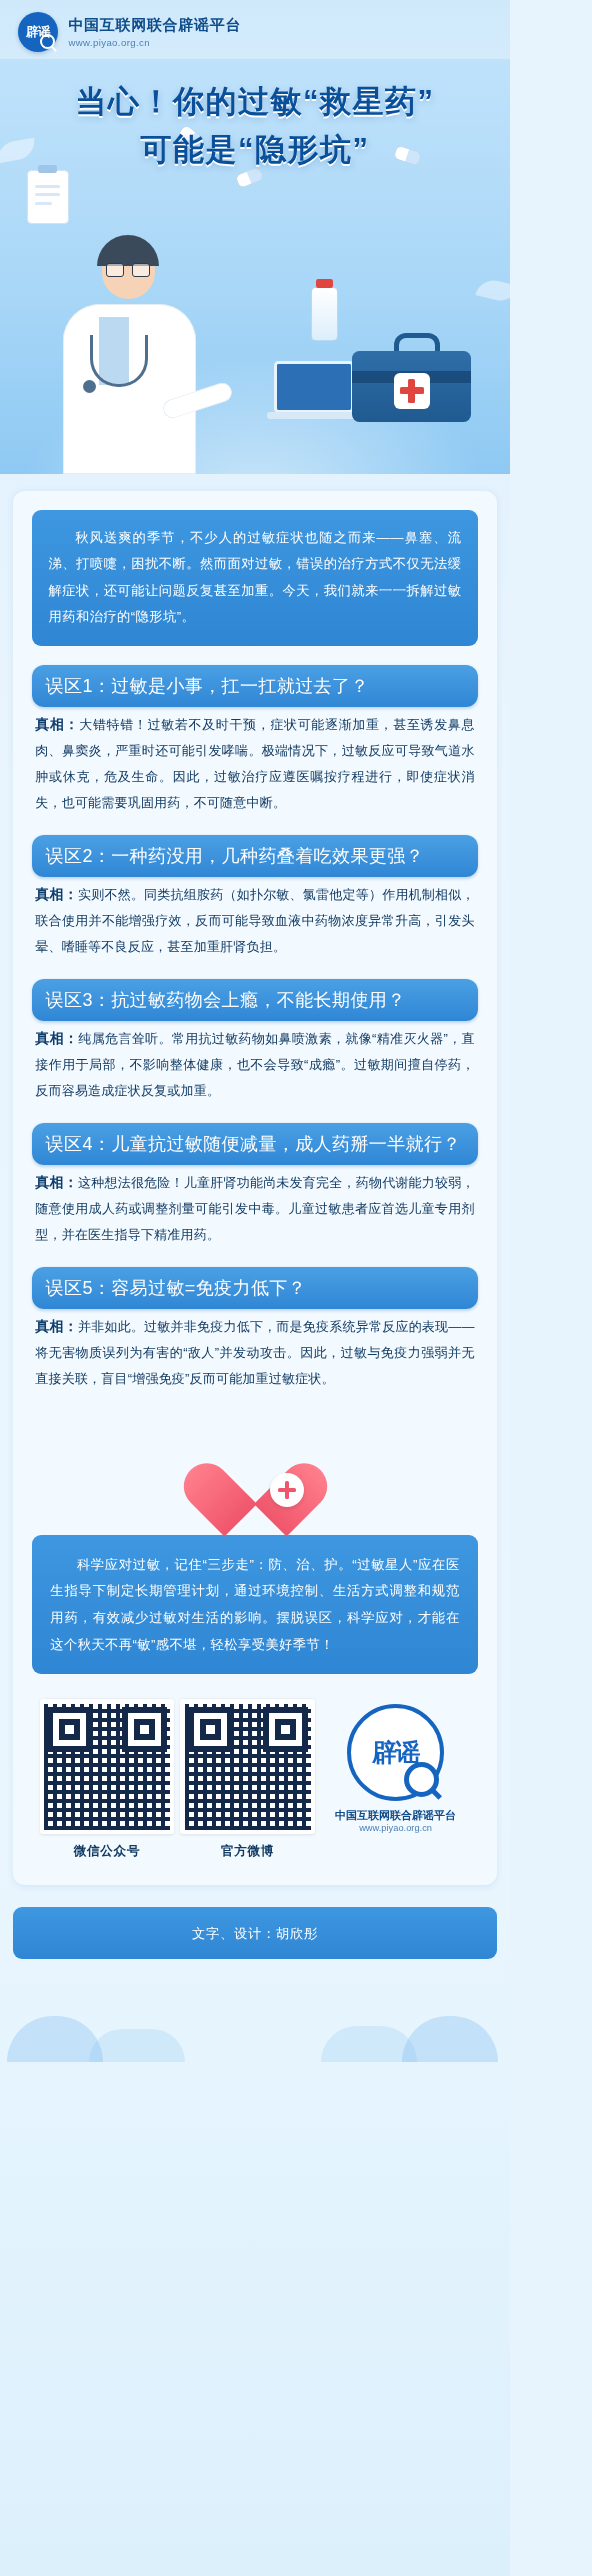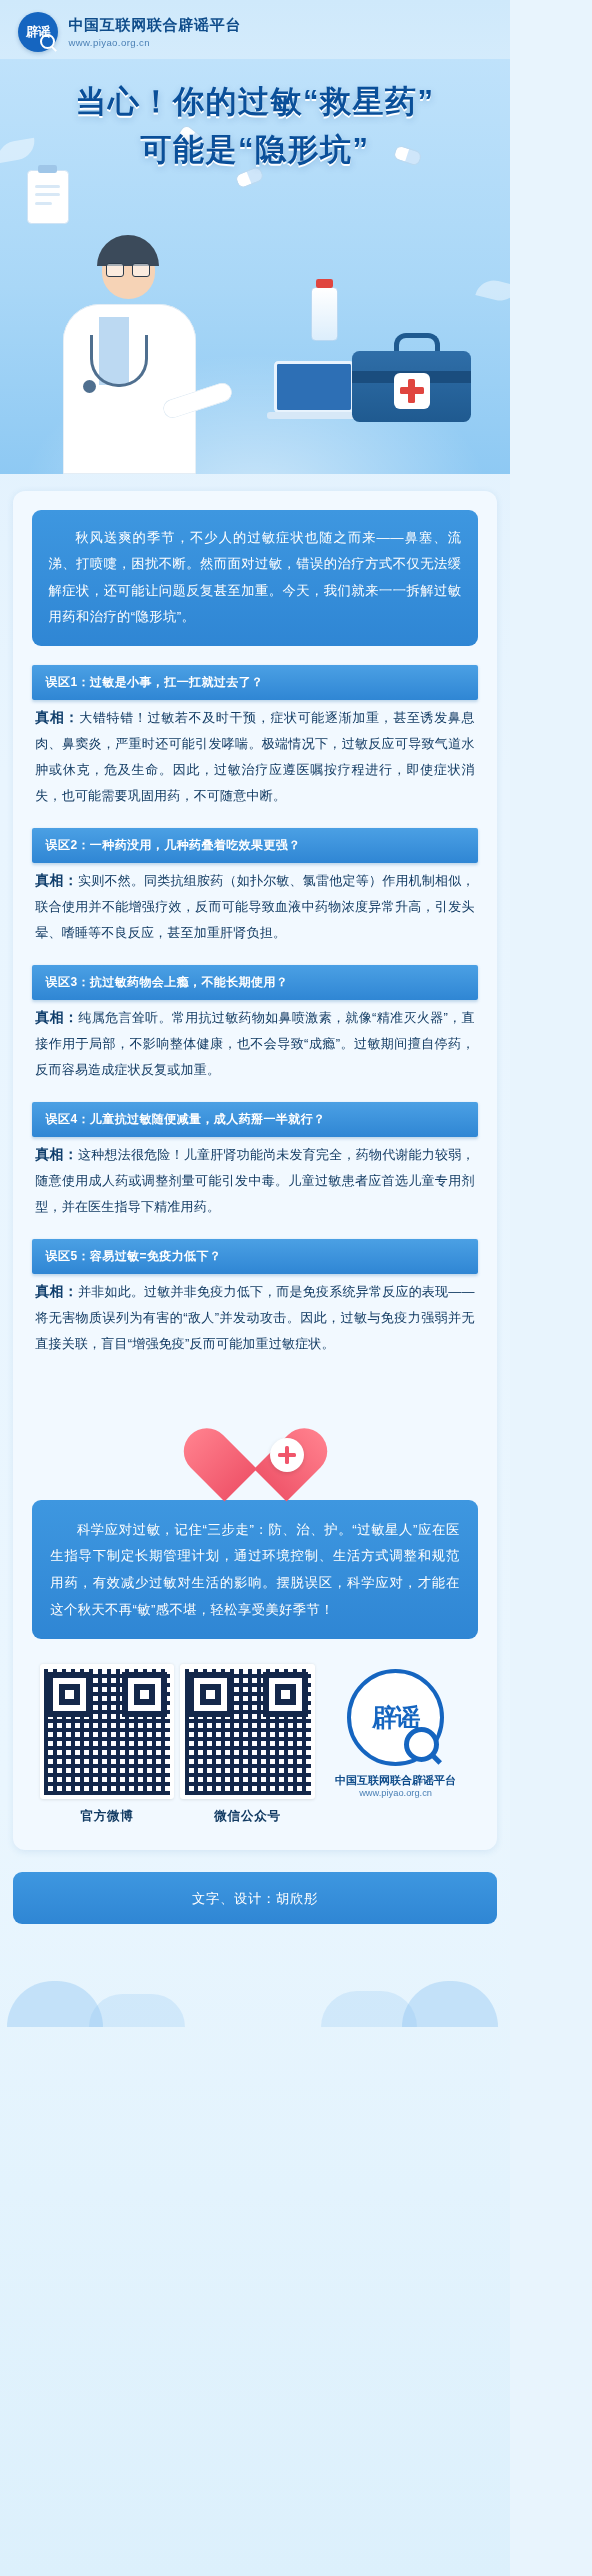--- a/index.html
+++ b/index.html
@@ -189,23 +189,23 @@
     color:#fff;border-radius:9px;
     padding:15px 16.3px;
     font-size:13.3px;line-height:2.0;letter-spacing:0.4px;
     text-align:justify;
     text-indent:2em;
   }
 
   .qa{margin-top:19px;}
   .q-bar{
     background:linear-gradient(180deg,#4ba0e4 0%,#2f86d4 100%);
-    color:#fff;border-radius:2px;
+    color:#fff;border-radius:12px;
     padding:9px 13.3px;
-    font-size:12px;font-weight:bold;letter-spacing:0.4px;
+    font-size:18px;font-weight:normal;letter-spacing:0.4px;
     box-shadow:0 1.5px 3px rgba(40,110,170,.25);
   }
   .a-body{
     margin-top:3px;
     font-size:13px;line-height:2.0;color:#123b63;
     text-align:justify;letter-spacing:0.2px;
     padding:0 3px;
   }
   .a-body .lead{font-weight:bold;color:#0e3d6b;font-size:14px;}
 
@@ -413,27 +413,27 @@
       </div>
     </div>
 
     <div class="closing">科学应对过敏，记住“三步走”：防、治、护。“过敏星人”应在医生指导下制定长期管理计划，通过环境控制、生活方式调整和规范用药，有效减少过敏对生活的影响。摆脱误区，科学应对，才能在这个秋天不再“敏”感不堪，轻松享受美好季节！</div>
 
     <div class="qr-row">
       <div class="qr-item">
         <div class="qr-box">
             <div class="qr-grid"></div>
           </div>
-        <div class="qr-caption">官方微博</div>
+        <div class="qr-caption">微信公众号</div>
       </div>
       <div class="qr-item">
         <div class="qr-box">
             <div class="qr-grid"></div>
           </div>
-        <div class="qr-caption">微信公众号</div>
+        <div class="qr-caption">官方微博</div>
       </div>
       <div class="pyao">
         <div class="pyao-logo">
           <span>辟谣</span>
           <span class="mag2"></span>
         </div>
         <div class="pyao-name">中国互联网联合辟谣平台</div>
         <div class="pyao-url">www.piyao.org.cn</div>
       </div>
     </div>

